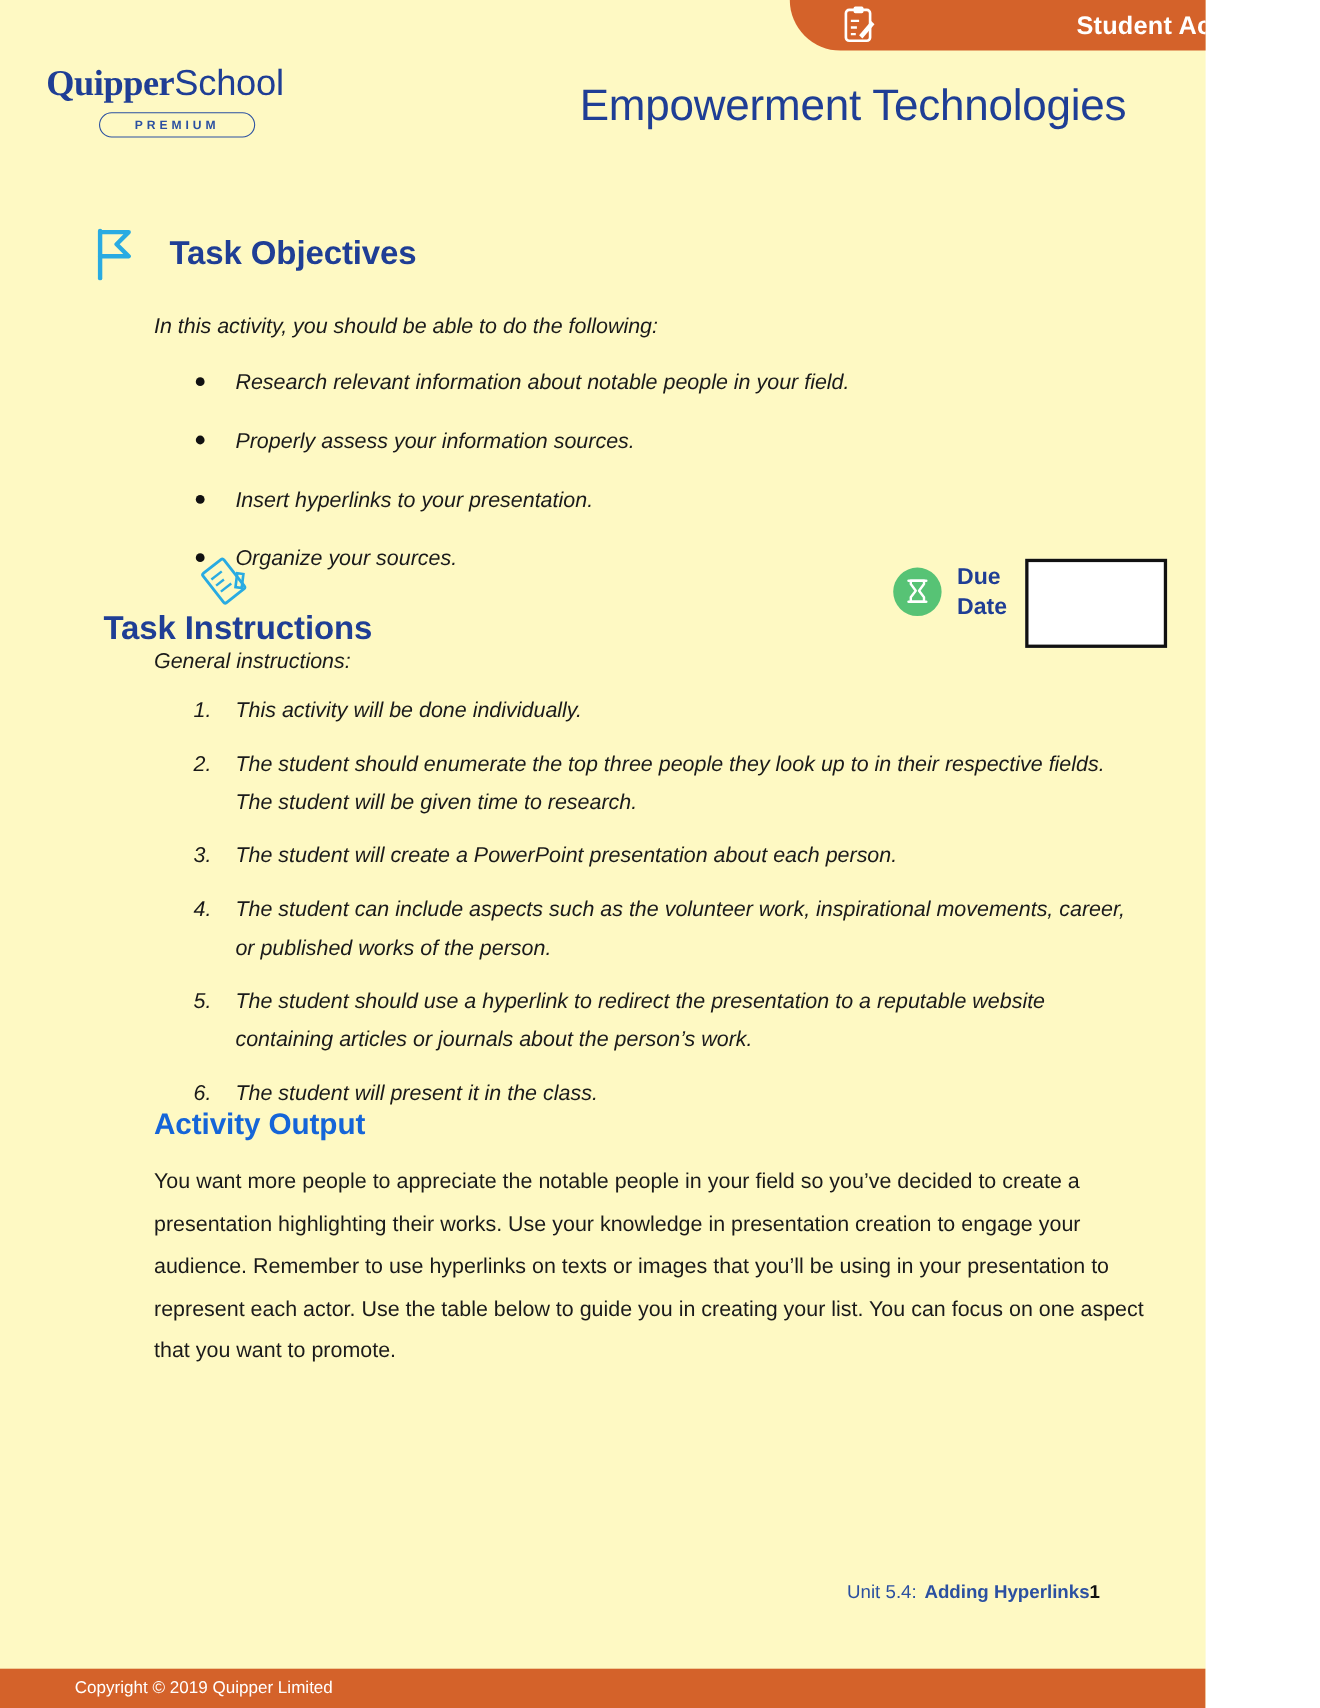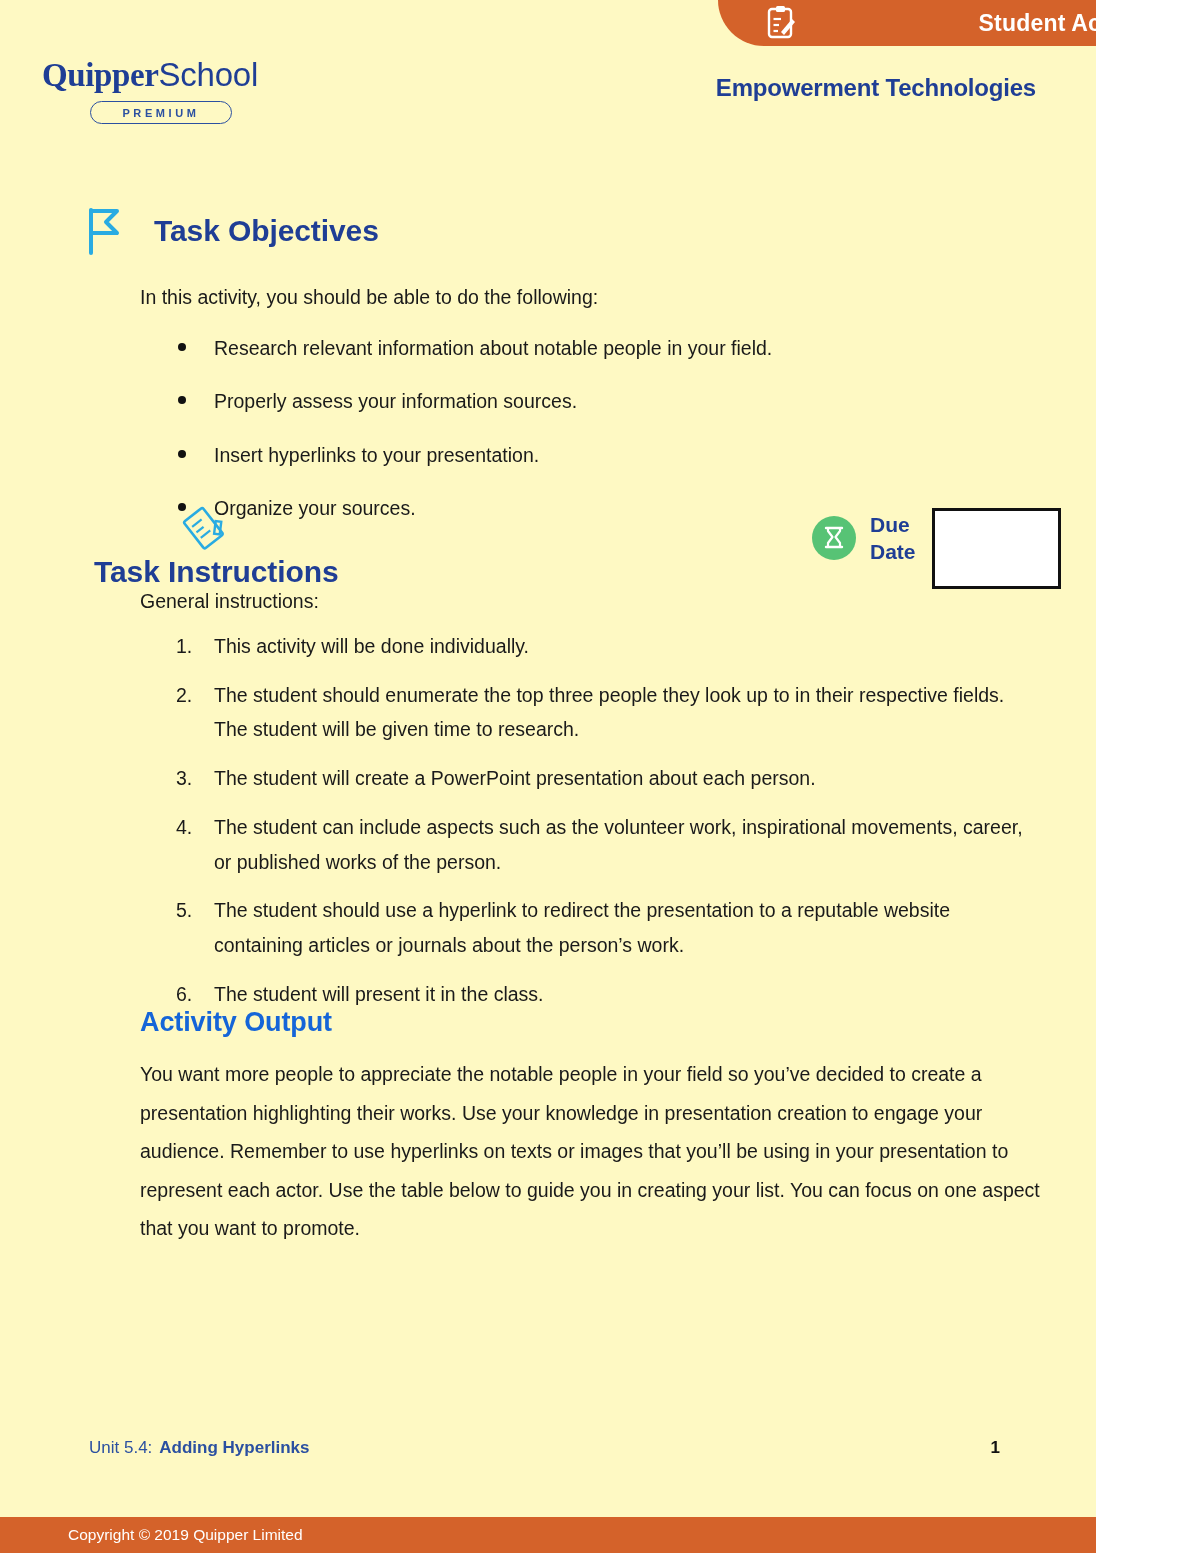--- a/index.html
+++ b/index.html
@@ -85,24 +85,24 @@
     font-size: 11px;
     font-weight: bold;
     letter-spacing: 3.6px;
     color: #2B50A1;
     box-sizing: border-box;
   }
 
   
   .doc-title {
     position: absolute;
-    right: 60px;
+    right: 72px;
     top: 74px;
-    font-size: 24px;
-    font-weight: bold;
+    font-size: 40px;
+    font-weight: normal;
     color: #1F3E95;
     letter-spacing: -0.2px;
     white-space: nowrap;
   }
 
   
   .section-head {
     position: absolute;
     display: flex;
     align-items: center;
@@ -123,20 +123,21 @@
     margin-left: 24px;
     white-space: nowrap;
   }
 
   
   .body-text {
     position: absolute;
     font-size: 19.5px;
     color: #1a1a1a;
     line-height: 1.52;
+    font-style: italic;
   }
   ul.bullets, ol.numbers {
     margin: 0;
     padding: 0;
     list-style: none;
   }
   ul.bullets li {
     position: relative;
     padding-left: 74px;
     margin-top: 24px;
@@ -219,26 +220,26 @@
     top: 1055px;
     width: 905px;
     font-size: 19.5px;
     line-height: 1.98;
     color: #1a1a1a;
   }
 
   
   .footer-line {
     position: absolute;
-    left: 89px;
+    left: 108px;
     right: 96px;
     top: 1438px;
     display: flex;
     align-items: baseline;
-    justify-content: space-between;
+    justify-content: flex-end;
   }
   .footer-unit {
     font-size: 17px;
     color: #2B50A1;
   }
   .footer-unit .unit-label { font-weight: normal; }
   .footer-unit .unit-name { font-weight: bold; margin-left: 7px; }
   .footer-page {
     font-size: 17px;
     font-weight: bold;

